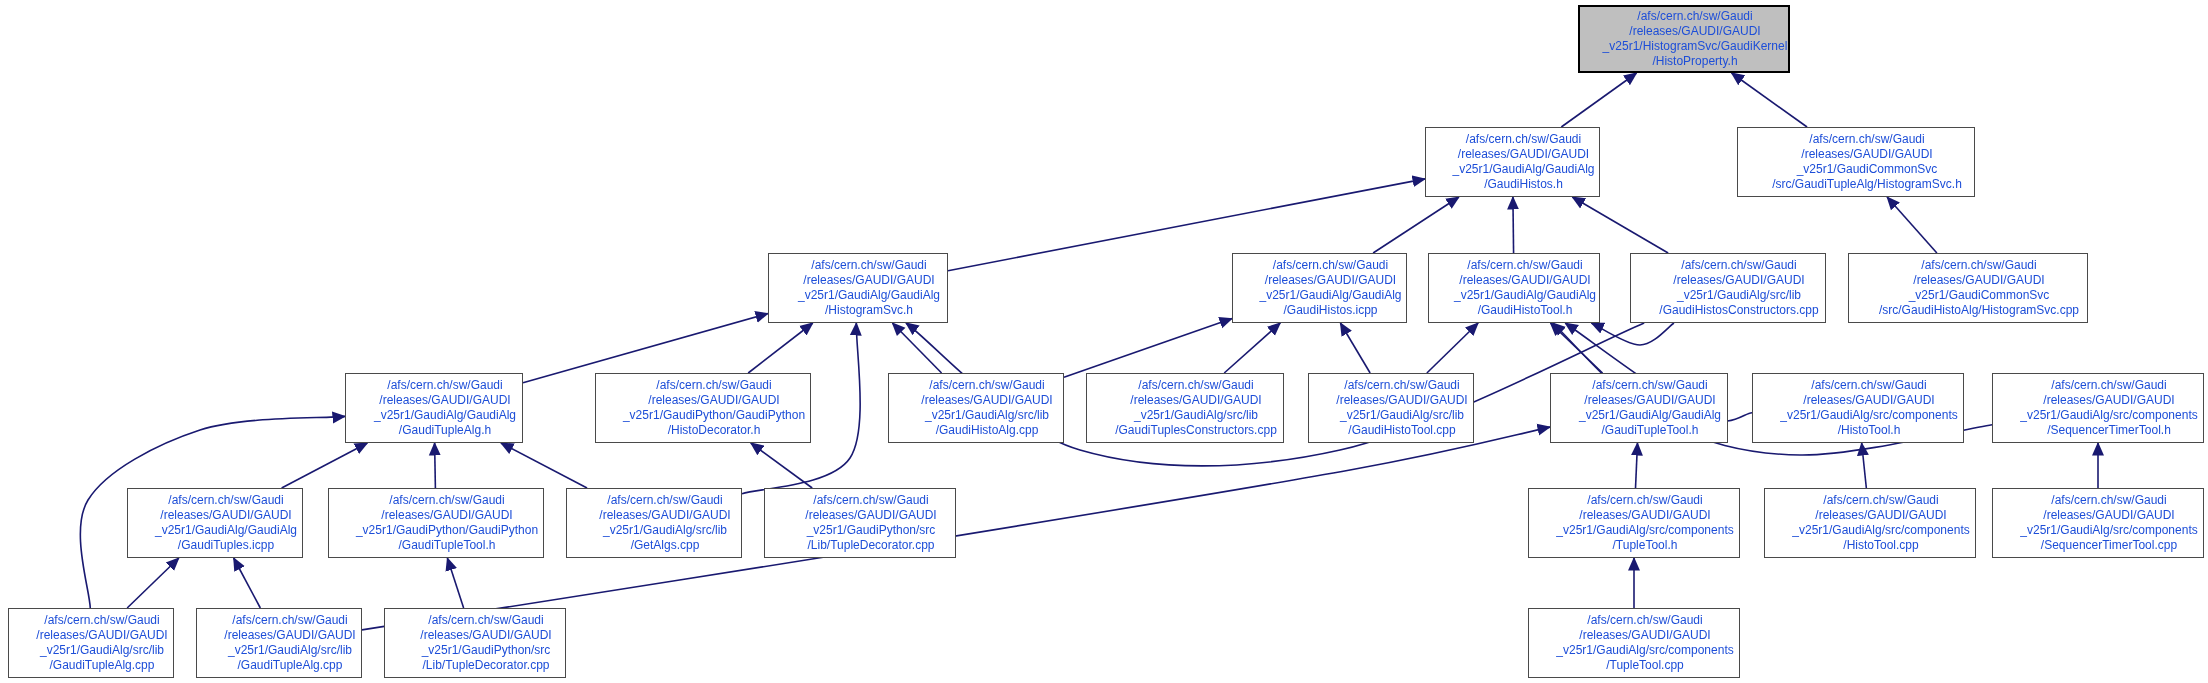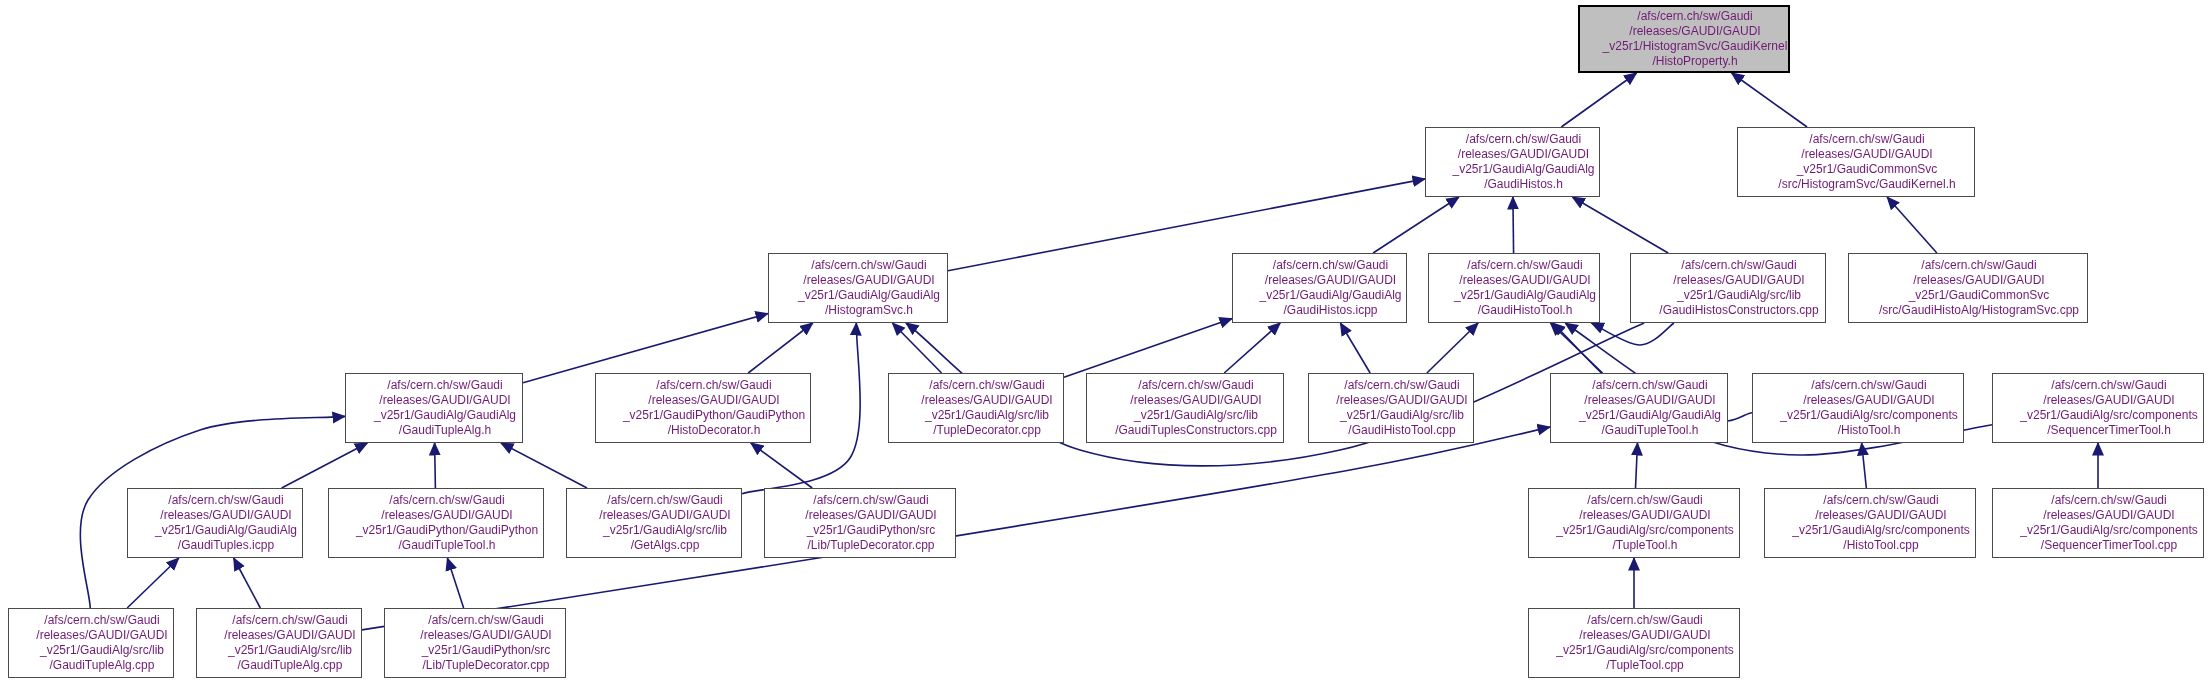--- a/index.html
+++ b/index.html
@@ -12,21 +12,21 @@
   }
   #edge-layer{position:absolute;left:0;top:0;width:2208px;height:683px;}
   .node{
     position:absolute;
     box-sizing:border-box;
     background:#ffffff;
     border:1.4px solid #4a4a4a;
     display:flex;flex-direction:column;
     justify-content:center;align-items:center;
     font-size:12px;line-height:15.2px;
-    color:#701a75;text-align:center;
+    color:#1d4ed8;text-align:center;
     cursor:pointer;
     padding-left:22px;
   }
   .node.root{
     background:#bfbfbf;
     border:2.4px solid #000000;
     cursor:default;
   }
   .nl{white-space:nowrap;}
 </style>
@@ -86,21 +86,21 @@
     <div class="node" style="left: 1425px; top: 127px; width: 175px; height: 70px;">
       <span class="nl">/afs/cern.ch/sw/Gaudi</span>
       <span class="nl">/releases/GAUDI/GAUDI</span>
       <span class="nl">_v25r1/GaudiAlg/GaudiAlg</span>
       <span class="nl">/GaudiHistos.h</span>
     </div>
     <div class="node" style="left: 1737px; top: 127px; width: 238px; height: 70px;">
       <span class="nl">/afs/cern.ch/sw/Gaudi</span>
       <span class="nl">/releases/GAUDI/GAUDI</span>
       <span class="nl">_v25r1/GaudiCommonSvc</span>
-      <span class="nl">/src/HistogramSvc/GaudiKernel.h</span>
+      <span class="nl">/src/GaudiTupleAlg/HistogramSvc.h</span>
     </div>
     <div class="node" style="left: 768px; top: 253px; width: 180px; height: 70px;">
       <span class="nl">/afs/cern.ch/sw/Gaudi</span>
       <span class="nl">/releases/GAUDI/GAUDI</span>
       <span class="nl">_v25r1/GaudiAlg/GaudiAlg</span>
       <span class="nl">/HistogramSvc.h</span>
     </div>
     <div class="node" style="left: 1232px; top: 253px; width: 175px; height: 70px;">
       <span class="nl">/afs/cern.ch/sw/Gaudi</span>
       <span class="nl">/releases/GAUDI/GAUDI</span>
@@ -134,21 +134,21 @@
     <div class="node" style="left: 595px; top: 373px; width: 216px; height: 70px;">
       <span class="nl">/afs/cern.ch/sw/Gaudi</span>
       <span class="nl">/releases/GAUDI/GAUDI</span>
       <span class="nl">_v25r1/GaudiPython/GaudiPython</span>
       <span class="nl">/HistoDecorator.h</span>
     </div>
     <div class="node" style="left: 888px; top: 373px; width: 176px; height: 70px;">
       <span class="nl">/afs/cern.ch/sw/Gaudi</span>
       <span class="nl">/releases/GAUDI/GAUDI</span>
       <span class="nl">_v25r1/GaudiAlg/src/lib</span>
-      <span class="nl">/TupleDecorator.cpp</span>
+      <span class="nl">/GaudiHistoAlg.cpp</span>
     </div>
     <div class="node" style="left: 1086px; top: 373px; width: 198px; height: 70px;">
       <span class="nl">/afs/cern.ch/sw/Gaudi</span>
       <span class="nl">/releases/GAUDI/GAUDI</span>
       <span class="nl">_v25r1/GaudiAlg/src/lib</span>
       <span class="nl">/GaudiTuplesConstructors.cpp</span>
     </div>
     <div class="node" style="left: 1308px; top: 373px; width: 166px; height: 70px;">
       <span class="nl">/afs/cern.ch/sw/Gaudi</span>
       <span class="nl">/releases/GAUDI/GAUDI</span>

